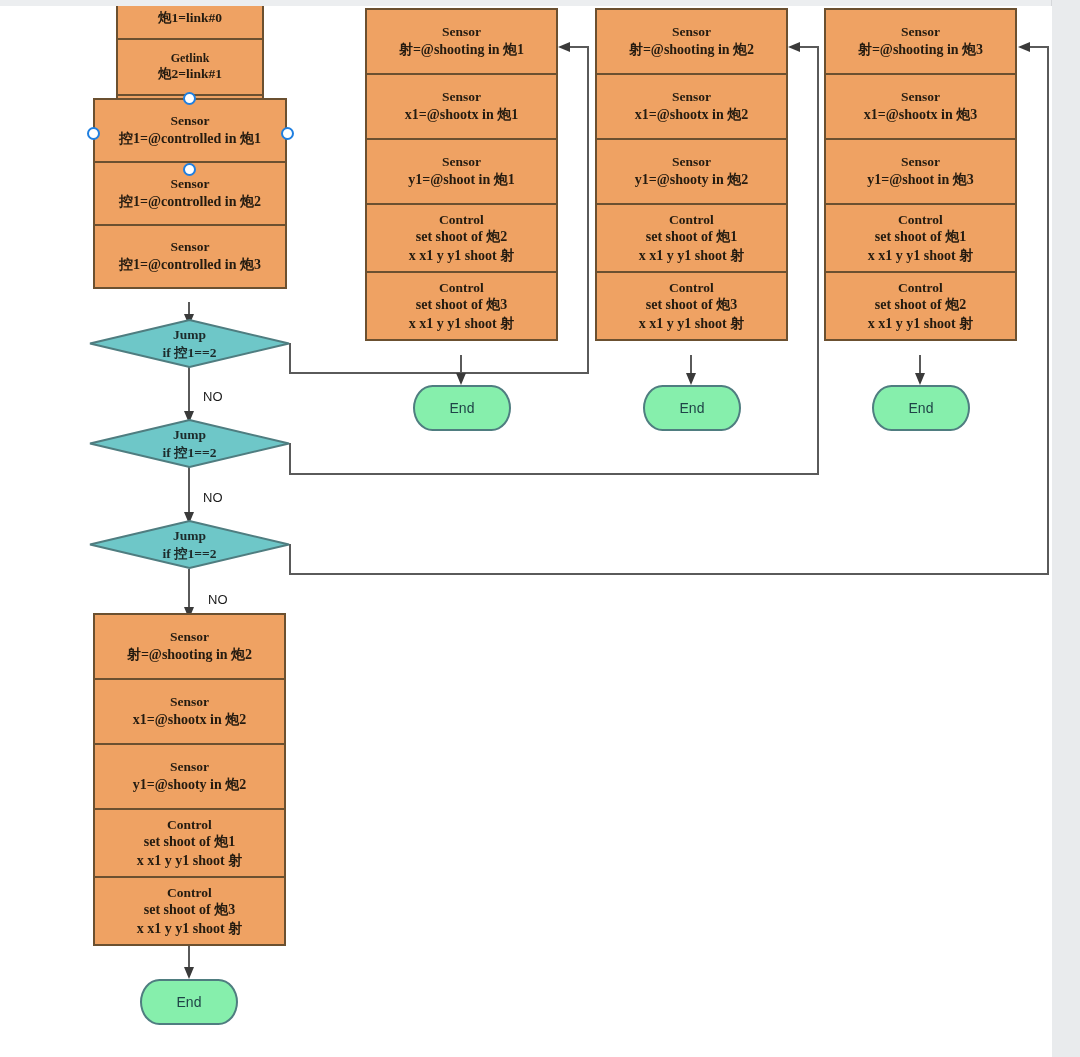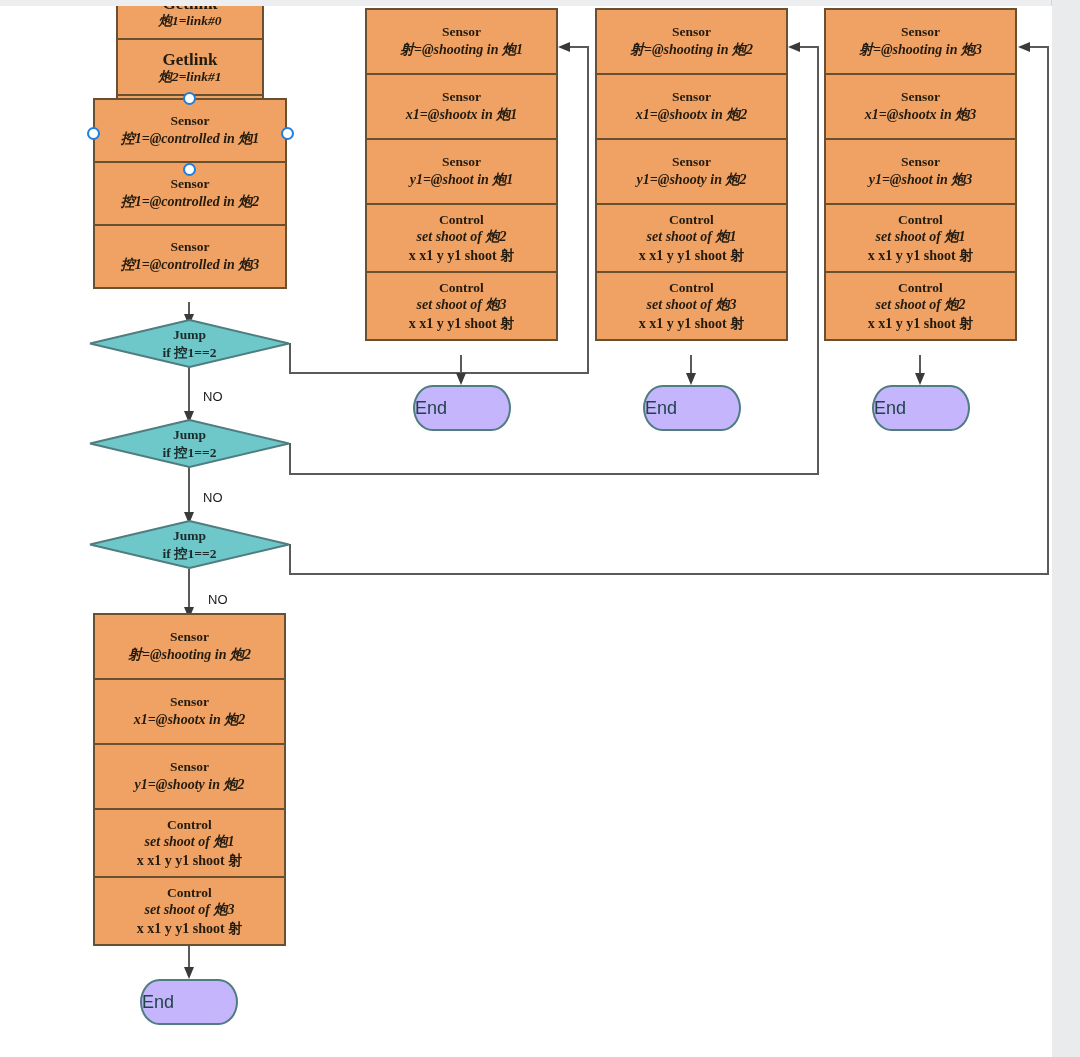--- a/index.html
+++ b/index.html
@@ -64,25 +64,25 @@
     color: #241b10;
   }
 
   .block {
     background: #efa263;
     border: 2px solid #6b5030;
     font-weight: bold;
     line-height: 1.32;
   }
   .block .l1 { font-size: 13.5px; }
-  .block .l2 { font-size: 14px; font-style: italic; }
+  .block .l2 { font-size: 14px; }
   .block .l3 { font-size: 14px; }
 
   .block.compact { line-height: 1.14; }
-  .block.compact .l1 { font-size: 17px; }
+  .block.compact .l1 { font-size: 12px; }
   .block.compact .l2 { font-size: 13.5px; }
 
   
   .stack { position: absolute; }
   .stack .block { position: relative; width: 100%; }
   .stack .block + .block { margin-top: -2px; }
 
   
   .diamond-wrap {
     position: absolute;
@@ -101,28 +101,28 @@
     font-size: 13.5px;
     line-height: 1.3;
     color: #1d2b2b;
     text-align: center;
   }
 
   
   .terminator {
     position: absolute;
     box-sizing: border-box;
-    background: #c4b5fd;
+    background: #86efac;
     border: 2px solid #4f7d80;
     border-radius: 22px / 26px;
     display: flex;
     align-items: center;
-    justify-content: flex-start;
+    justify-content: center;
     font-family: "Liberation Sans", sans-serif;
-    font-size: 18px;
+    font-size: 14px;
     color: #1f4347;
   }
 
   
   .edge-label {
     position: absolute;
     font-family: "Liberation Sans", sans-serif;
     font-size: 13px;
     color: #1a1a1a;
   }

